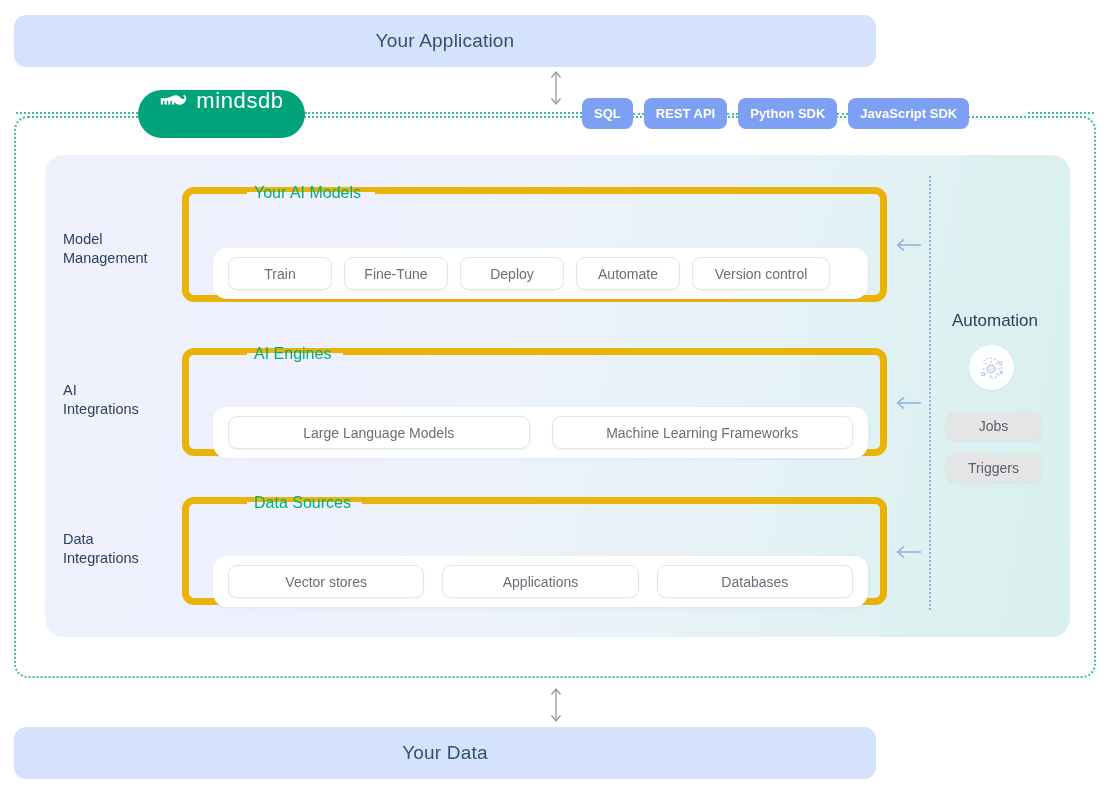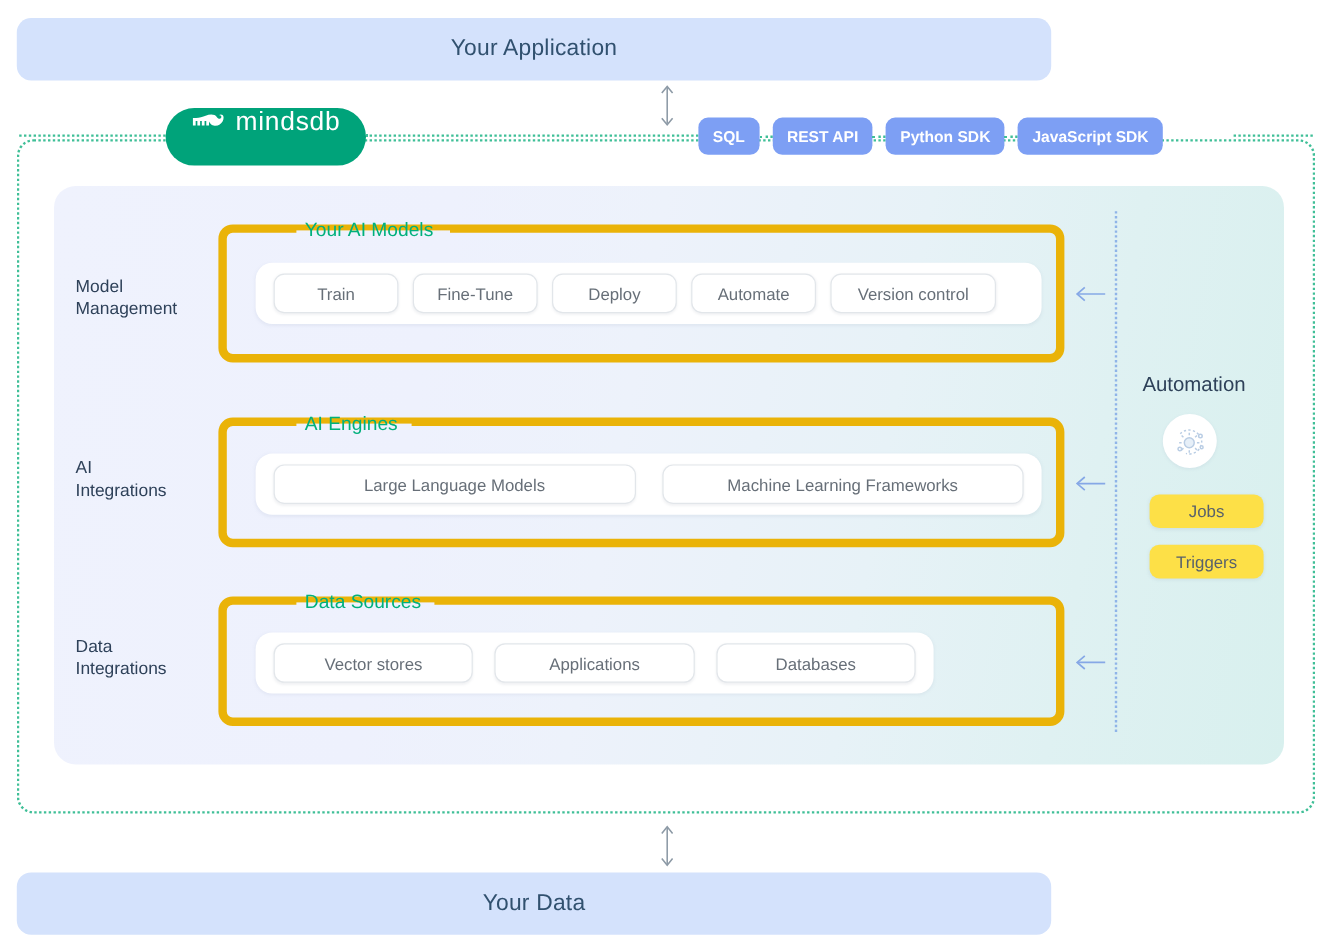--- a/index.html
+++ b/index.html
@@ -153,21 +153,21 @@
     top: -2px; left: 58px;
     height: 3px;
     background: linear-gradient(90deg,#eff2fd,#eef1fd);
   }
 
   .pill-tray {
     position: absolute;
     background: #ffffff;
     border-radius: 14px;
     box-shadow: 0 1px 3px rgba(120,140,170,.10);
-    display: flex; align-items: center;
+    display: flex; align-items: center; margin-top: 29px;
   }
   .pill {
     background: #ffffff;
     border: 1px solid #e2e6ea;
     border-radius: 9px;
     color: #676f78;
     font-size: 14px;
     height: 33px;
     display: flex; align-items: center; justify-content: center;
     box-shadow: 0 1px 2px rgba(120,130,150,.10);
@@ -204,27 +204,26 @@
     width: 45px; height: 45px;
     background: #ffffff;
     border-radius: 50%;
     display: flex; align-items: center; justify-content: center;
     box-shadow: 0 1px 3px rgba(120,140,170,.12);
   }
   .auto-pill {
     position: absolute;
     left: 946px;
     width: 95px; height: 28px;
-    background: #fde047;
+    background: #e5e5e5;
     border-radius: 8px;
     display: flex; align-items: center; justify-content: center;
     color: #58616b;
     font-size: 14px;
     box-shadow: 0 1px 3px rgba(120,140,170,.14);
-    margin-left: 12px;
   }
   .auto-pill-jobs { top: 412px; }
   .auto-pill-triggers { top: 454px; }
 </style>
 </head>
 <body>
 
 <div class="band band-top">
   <span>Your Application</span>
 </div>
@@ -304,21 +303,21 @@
   </svg>
 </div>
 
 <div class="row-label" style="top:530px">
   <div>Data</div>
   <div>Integrations</div>
 </div>
 <div class="group" style="top:497px; height:108px">
   <div class="legend-mask" style="width:115px"></div>
   <div class="group-legend">Data Sources</div>
-  <div class="pill-tray" style="left:24px; top:23px; width:565px; height:51px; padding:0 15px; gap:18px;">
+  <div class="pill-tray" style="left:24px; top:23px; width:655px; height:51px; padding:0 15px; gap:18px;">
     <div class="pill" style="flex:1">Vector stores</div>
     <div class="pill" style="flex:1">Applications</div>
     <div class="pill" style="flex:1">Databases</div>
   </div>
 </div>
 <div class="row-arrow" style="top:544px">
   <svg width="26" height="16" viewBox="0 0 26 16" fill="none" stroke="currentColor" stroke-width="1.4">
     <line x1="25" y1="8" x2="2" y2="8"></line>
     <polyline points="8,2.5 1.6,8 8,13.5" fill="none"></polyline>
   </svg>

